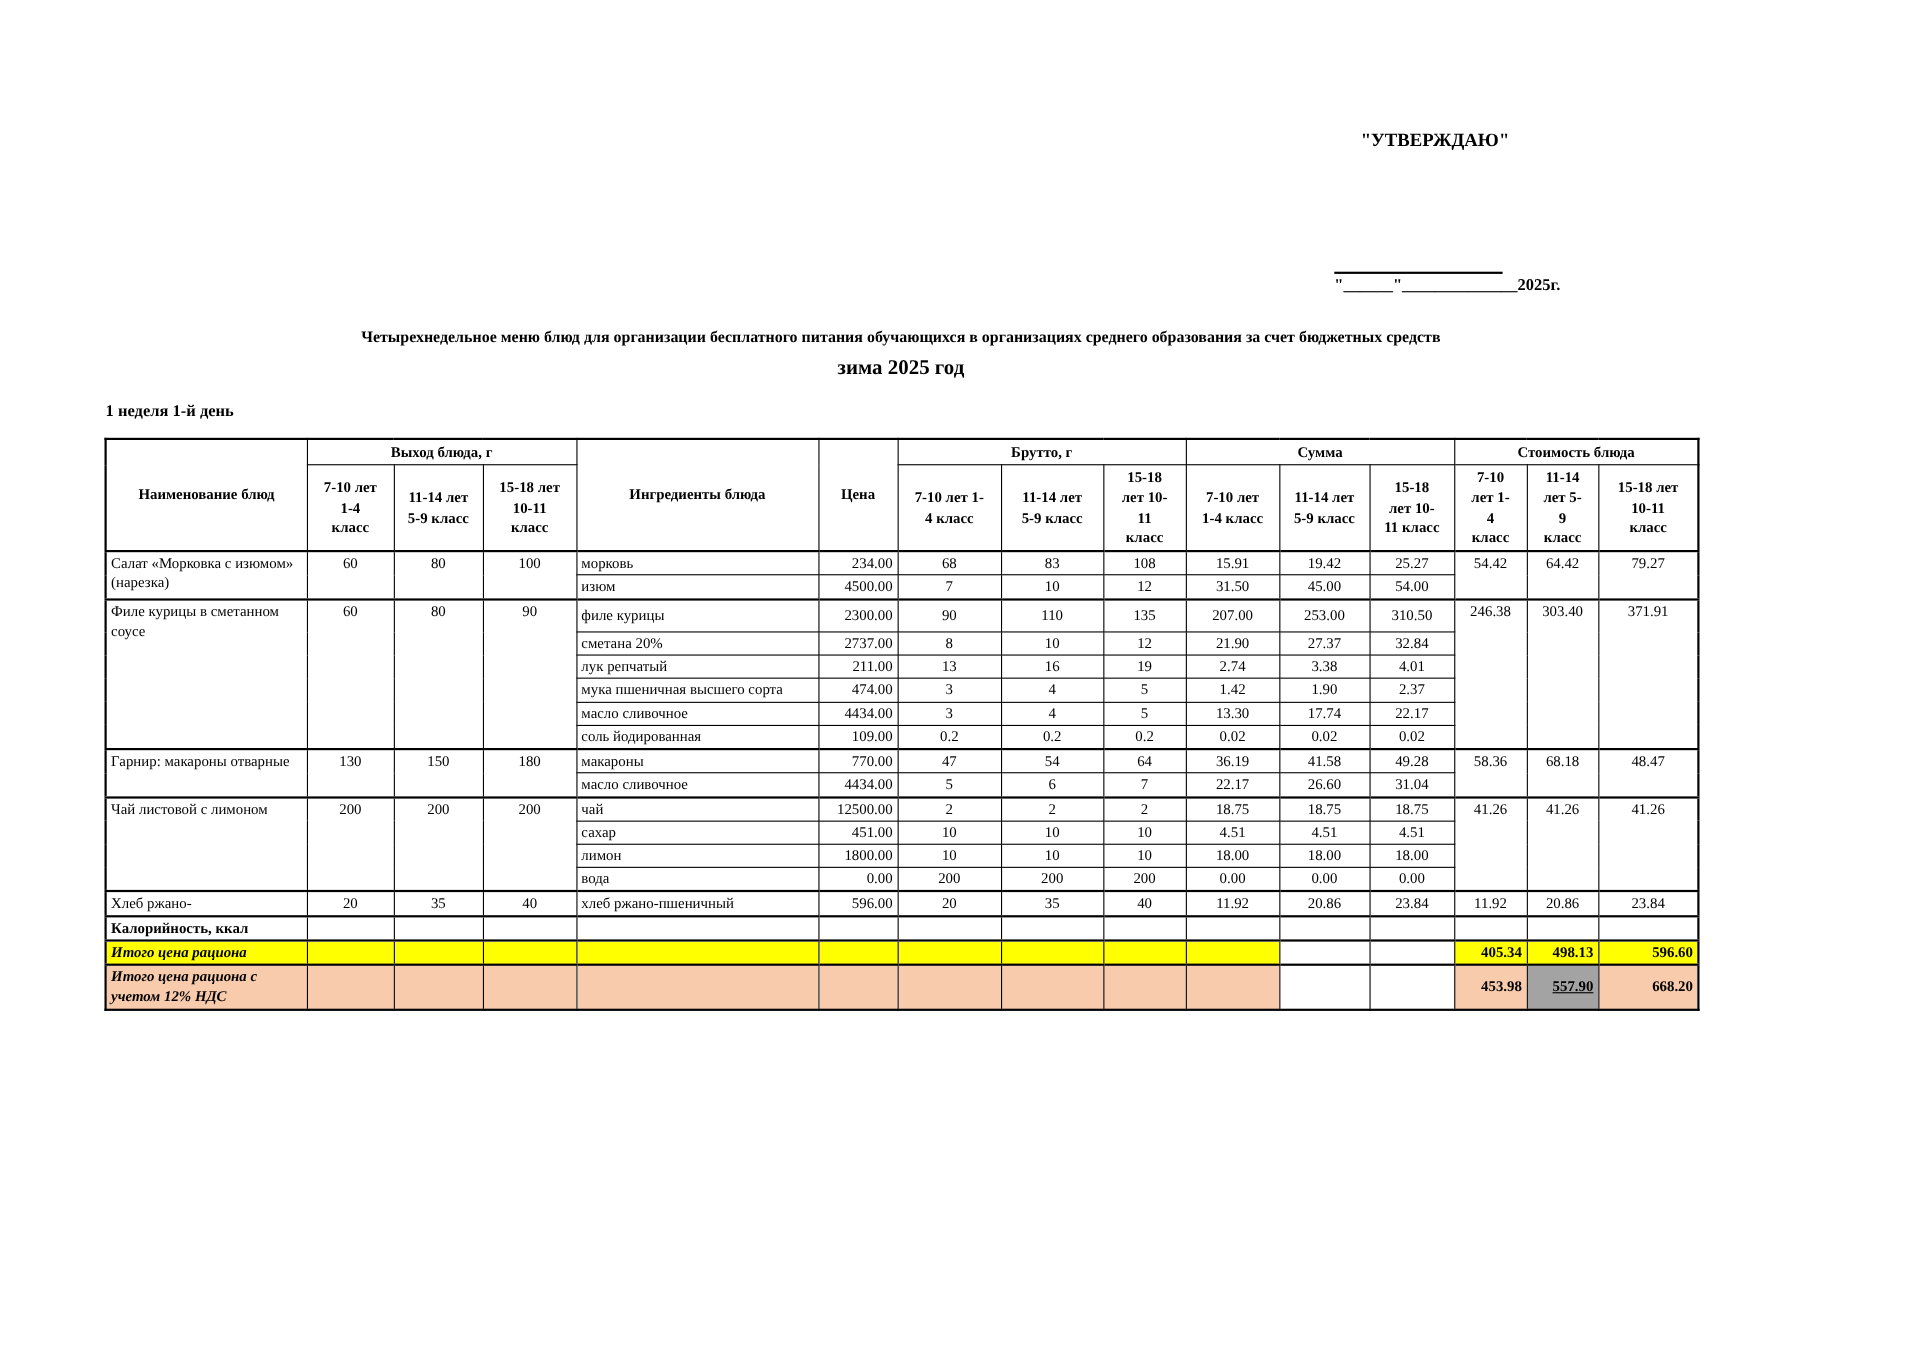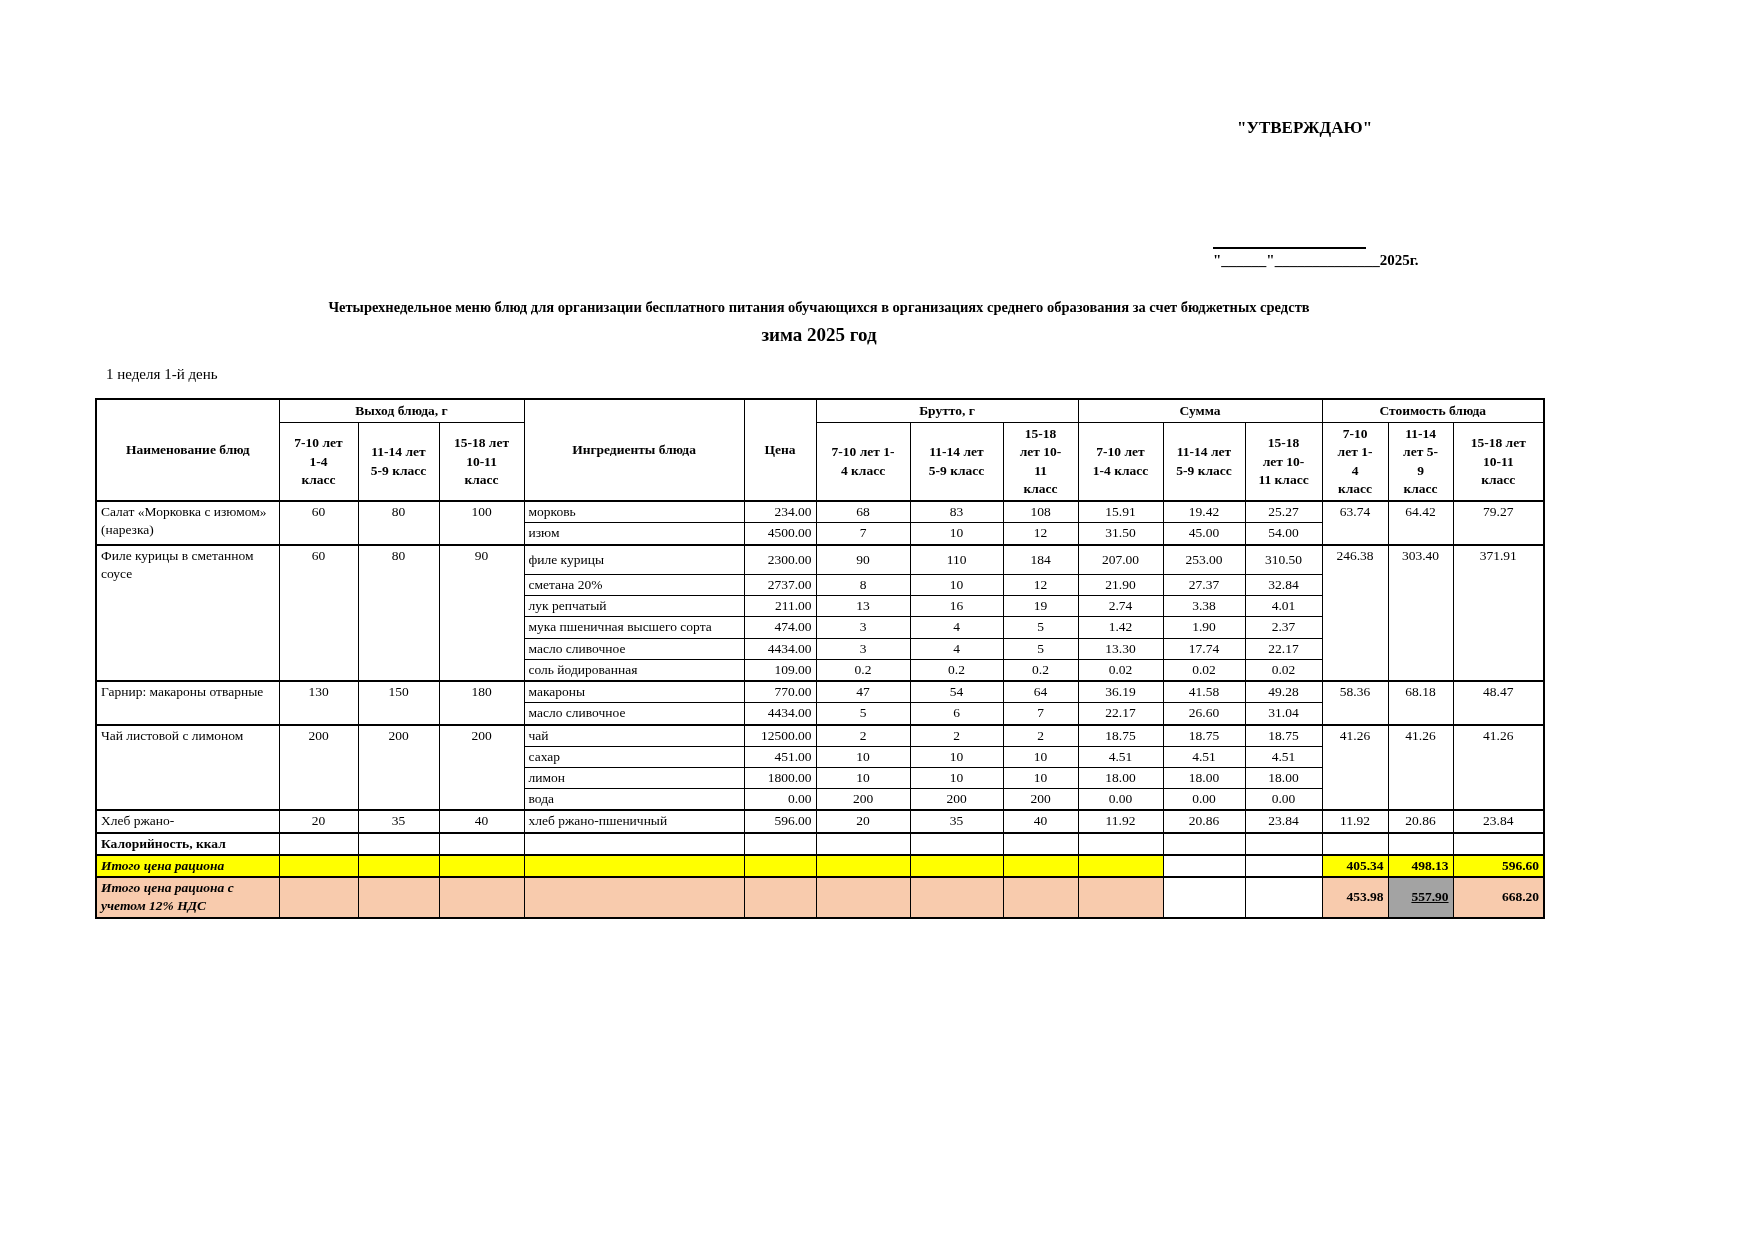--- a/index.html
+++ b/index.html
@@ -6,21 +6,21 @@
   .page {
     position:relative; width:1754px; height:1241px; background:#ffffff;
     font-family:"Liberation Serif","DejaVu Serif",serif; color:#000;
     margin:0 auto; overflow:hidden;
   }
   .approve { position:absolute; left:1237px; top:118px; font-weight:bold; font-size:17px; }
   .sig-line { position:absolute; left:1213px; top:247px; width:153px; border-top:2px solid #000; }
   .date-line { position:absolute; left:1213px; top:252px; font-weight:bold; font-size:15px; }
   .doc-title { position:absolute; left:95px; top:299px; width:1448px; text-align:center; font-weight:bold; font-size:14.5px; }
   .doc-subtitle { position:absolute; left:95px; top:324px; width:1448px; text-align:center; font-weight:bold; font-size:19px; }
-  .day-label { position:absolute; left:106px; top:366px; font-weight:normal; font-size:15px; }
+  .day-label { position:absolute; left:96px; top:366px; font-weight:bold; font-size:15px; }
 
   table.menu-table {
     position:absolute; left:95px; top:398px; width:1448px;
     border-collapse:collapse; table-layout:fixed; font-size:13.5px;
     border:2px solid #000;
   }
   .menu-table th, .menu-table td {
     border:1px solid #000; padding:1px 4px; overflow:hidden; line-height:1.35;
   }
   .menu-table thead th { font-weight:bold; text-align:center; vertical-align:middle; padding:2px 12px; }
@@ -101,21 +101,21 @@
           <td rowspan="2" class="ct top">80</td>
           <td rowspan="2" class="ct top">100</td>
           <td class="ing">морковь</td>
           <td class="pr">234.00</td>
           <td class="ct">68</td>
           <td class="ct">83</td>
           <td class="ct">108</td>
           <td class="ct">15.91</td>
           <td class="ct">19.42</td>
           <td class="ct">25.27</td>
-          <td rowspan="2" class="ct top">63.74</td>
+          <td rowspan="2" class="ct top">54.42</td>
           <td rowspan="2" class="ct top">64.42</td>
           <td rowspan="2" class="ct top">79.27</td>
         </tr>
         <tr>
           <td class="ing">изюм</td>
           <td class="pr">4500.00</td>
           <td class="ct">7</td>
           <td class="ct">10</td>
           <td class="ct">12</td>
           <td class="ct">31.50</td>
@@ -124,21 +124,21 @@
         </tr>
         <tr class="grp tall">
           <td rowspan="6" class="nm">Филе курицы в сметанном соусе</td>
           <td rowspan="6" class="ct top">60</td>
           <td rowspan="6" class="ct top">80</td>
           <td rowspan="6" class="ct top">90</td>
           <td class="ing">филе курицы</td>
           <td class="pr">2300.00</td>
           <td class="ct">90</td>
           <td class="ct">110</td>
-          <td class="ct">184</td>
+          <td class="ct">135</td>
           <td class="ct">207.00</td>
           <td class="ct">253.00</td>
           <td class="ct">310.50</td>
           <td rowspan="6" class="ct top">246.38</td>
           <td rowspan="6" class="ct top">303.40</td>
           <td rowspan="6" class="ct top">371.91</td>
         </tr>
         <tr>
           <td class="ing">сметана 20%</td>
           <td class="pr">2737.00</td>

